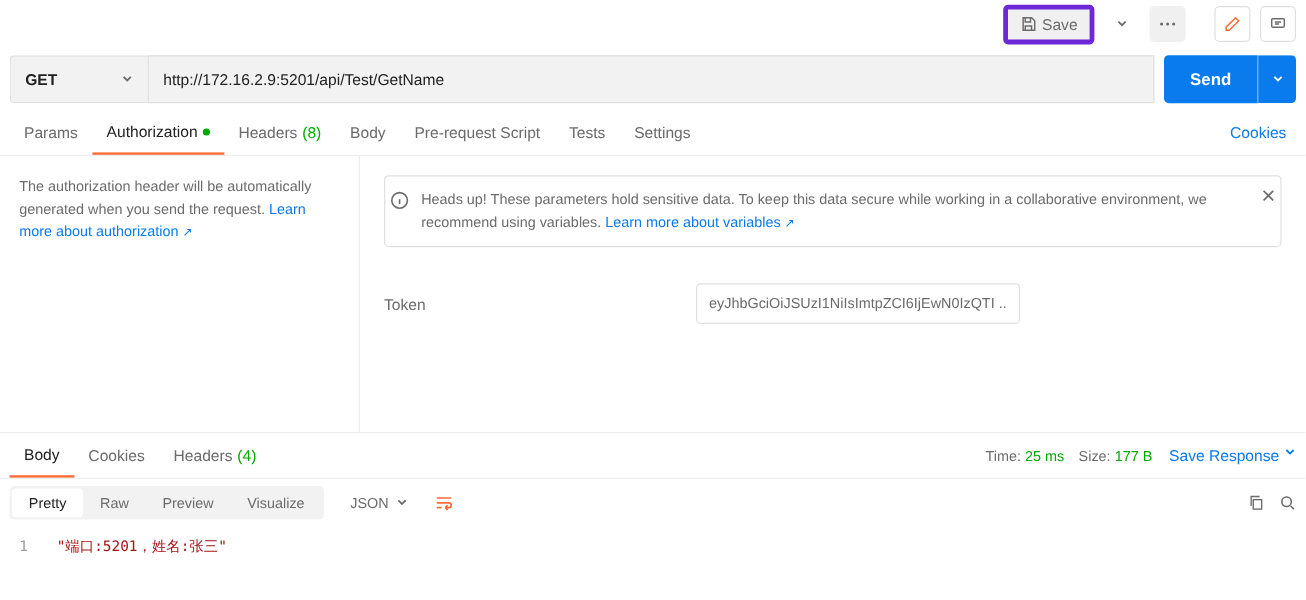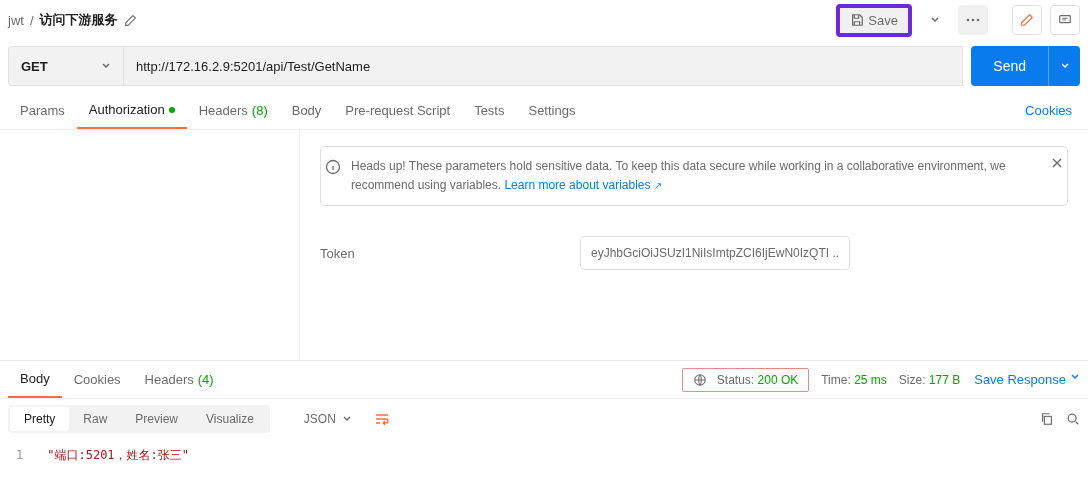--- a/index.html
+++ b/index.html
@@ -11,21 +11,21 @@
 .spacer{flex:1;}
 .top-actions{display:flex;align-items:center;gap:8px;}
 .save-btn{display:flex;align-items:center;gap:4px;background:#f0f0f0;border:4px solid #6d28d9;border-radius:4px;padding:5px 10px;color:#6b6b6b;font-size:13px;cursor:pointer;}
 .icon-btn{width:30px;height:30px;display:flex;align-items:center;justify-content:center;border-radius:4px;cursor:pointer;color:#6b6b6b;}
 .icon-btn.more{background:#f0f0f0;}
 .icon-btn.outlined{border:1px solid #e0e0e0;}
 .icon-btn.orange{color:#ff6c37;}
 .url-row{display:flex;padding:6px 8px;gap:0;}
 .method-select{display:flex;align-items:center;gap:6px;background:#f2f2f2;border:1px solid #e0e0e0;border-right:none;border-radius:4px 0 0 4px;padding:0 12px;height:40px;min-width:115px;font-weight:600;font-size:13px;cursor:pointer;}
 .url-input{flex:1;height:40px;border:1px solid #e0e0e0;background:#f2f2f2;padding:0 12px;font-size:13px;color:#212121;outline:none;}
-.send-btn{background:#097bed;color:#fff;border:none;height:40px;padding:0 22px;font-size:14px;font-weight:400;border-radius:4px 0 0 4px;margin-left:8px;cursor:pointer;}
+.send-btn{background:#097bed;color:#fff;border:none;height:40px;padding:0 22px;font-size:14px;font-weight:700;border-radius:4px 0 0 4px;margin-left:8px;cursor:pointer;}
 .send-dd{background:#097bed;color:#fff;border:none;border-left:1px solid rgba(255,255,255,.3);height:40px;width:32px;border-radius:0 4px 4px 0;display:flex;align-items:center;justify-content:center;cursor:pointer;}
 .tabs{display:flex;align-items:center;padding:0 8px;border-bottom:1px solid #ededed;height:38px;}
 .tab{padding:0 12px;height:100%;display:flex;align-items:center;gap:4px;color:#6b6b6b;font-size:13px;cursor:pointer;}
 .tab.active{color:#212121;border-bottom:2px solid #ff6c37;font-weight:500;}
 .dot-green{width:6px;height:6px;border-radius:50%;background:#0a0;display:inline-block;}
 .cnt-green{color:#0a0;}
 .tabs .spacer{flex:1;}
 .cookies-link{color:#097bed;font-size:13px;cursor:pointer;padding-right:8px;}
 .auth-body{display:flex;height:230px;}
 .auth-left{width:300px;border-right:1px solid #ededed;padding:16px;}
@@ -49,42 +49,32 @@
 .status-box{display:flex;align-items:center;gap:10px;border:1px solid #e38b8b;padding:4px 10px;border-radius:2px;}
 .globe-icon{color:#6b6b6b;}
 .status-text{font-size:12px;color:#6b6b6b;}
 .status-val{color:#0a0;}
 .meta{font-size:12px;color:#6b6b6b;margin-left:12px;}
 .save-resp{color:#097bed;font-size:13px;cursor:pointer;margin-left:14px;display:flex;align-items:flex-start;gap:4px;}
 .view-row{display:flex;align-items:center;padding:6px 8px;gap:0;background:#fff;border-top:1px solid #ededed;}
 .view-tabs{display:flex;background:#f2f2f2;border-radius:4px;padding:2px;}
 .view-tab{padding:5px 14px;font-size:12px;color:#6b6b6b;cursor:pointer;border-radius:3px;}
 .view-tab.active{background:#fff;color:#212121;}
-.fmt-select{display:flex;align-items:center;gap:6px;margin-left:26px;font-size:12px;color:#6b6b6b;cursor:pointer;padding:4px 8px;}
+.fmt-select{display:flex;align-items:center;gap:6px;margin-left:14px;font-size:12px;color:#6b6b6b;cursor:pointer;padding:4px 8px;}
 .wrap-btn{margin-left:10px;color:#ff6c37;cursor:pointer;padding:4px;}
 .view-right{margin-left:auto;display:flex;align-items:center;gap:12px;color:#6b6b6b;}
 .code-area{padding:8px 16px;font-family:Consolas,Monaco,monospace;font-size:12px;}
 .line-num{color:#9e9e9e;margin-right:24px;}
 .json-str{color:#a31515;}
 svg{display:block;}
 </style>
 </head>
 <body>
 
 <div class="top-bar">
-  <div class="breadcrumb">
-    <span>jwt</span>
-    <span>/</span>
-    <span class="current">访问下游服务</span>
-    <span class="edit-icon">
-      <svg width="13" height="13" viewBox="0 0 16 16" fill="none" stroke="currentColor" stroke-width="1.4">
-          <path d="M11 2l3 3L5 14H2v-3L11 2z"></path>
-        </svg>
-    </span>
-  </div>
   <div class="spacer"></div>
   <div class="top-actions">
     <div class="save-btn">
       <svg width="14" height="14" viewBox="0 0 16 16" fill="none" stroke="currentColor" stroke-width="1.4">
           <path d="M3 2h8l3 3v9H3V2z M5 2v4h5V2 M5 14v-4h6v4"></path>
         </svg>
       <span>Save</span>
     </div>
     <div class="icon-btn">
       <svg width="10" height="10" viewBox="0 0 10 10" fill="none" stroke="#6b6b6b" stroke-width="1.5">
@@ -143,20 +133,24 @@
   <div class="tab">Body</div>
   <div class="tab">Pre-request Script</div>
   <div class="tab">Tests</div>
   <div class="tab">Settings</div>
   <div class="spacer"></div>
   <span class="cookies-link">Cookies</span>
 </div>
 
 <div class="auth-body">
   <div class="auth-left">
+    <div class="auth-desc">
+      <span>The authorization header will be automatically generated when you send the request. </span>
+      <a class="link"><span>Learn more about authorization</span> <span class="ext">↗</span></a>
+    </div>
   </div>
   <div class="auth-right">
     <div class="alert">
       <span class="alert-icon">
         <svg width="16" height="16" viewBox="0 0 16 16" fill="none" stroke="#6b6b6b" stroke-width="1.3">
             <circle cx="8" cy="8" r="6.5"></circle>
             <path d="M8 5v.01M8 7v4"></path>
           </svg>
       </span>
       <div class="alert-text">
@@ -177,32 +171,20 @@
 </div>
 
 <div class="response-bar">
   <div class="resp-tab active">Body</div>
   <div class="resp-tab">Cookies</div>
   <div class="resp-tab">
     <span>Headers</span>
     <span class="cnt-green">(4)</span>
   </div>
   <div class="spacer"></div>
-  <div class="status-box">
-    <span class="globe-icon">
-      <svg width="14" height="14" viewBox="0 0 16 16" fill="none" stroke="currentColor" stroke-width="1.2">
-          <circle cx="8" cy="8" r="6"></circle>
-          <path d="M2 8h12M8 2c2 2 2 10 0 12M8 2c-2 2-2 10 0 12"></path>
-        </svg>
-    </span>
-    <span class="status-text">
-      <span>Status:</span>
-      <span class="status-val">200 OK</span>
-    </span>
-  </div>
   <span class="meta">
     <span>Time:</span>
     <span class="status-val">25 ms</span>
   </span>
   <span class="meta">
     <span>Size:</span>
     <span class="status-val">177 B</span>
   </span>
   <span class="save-resp">
     <span>Save Response</span>

